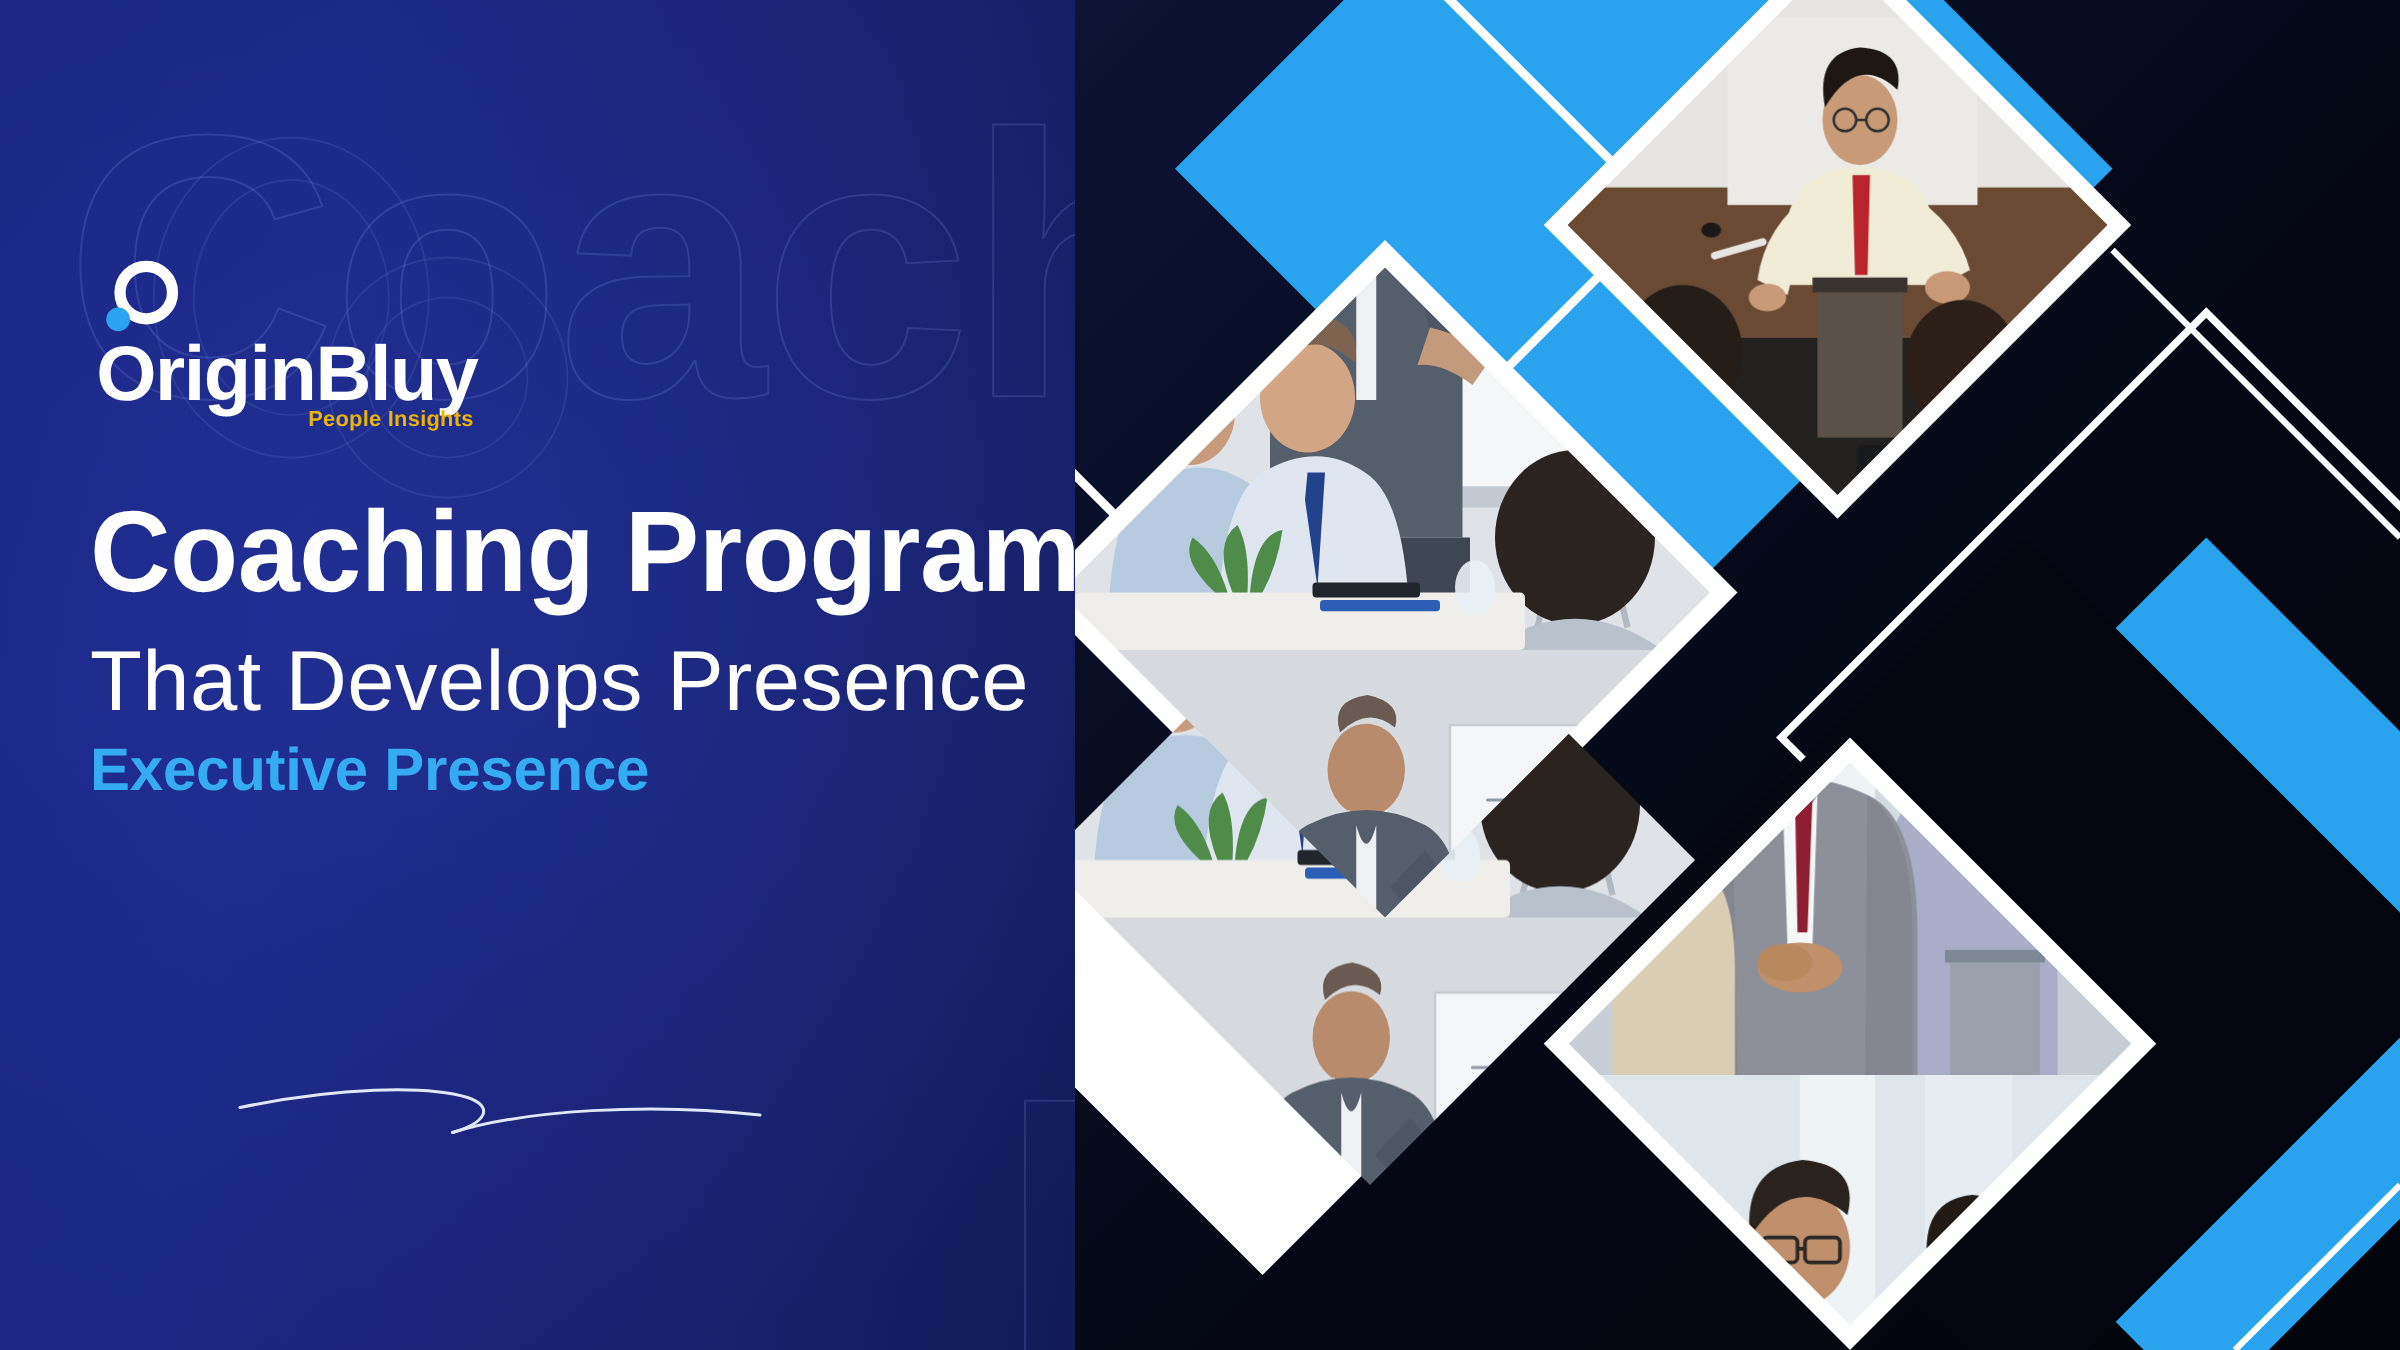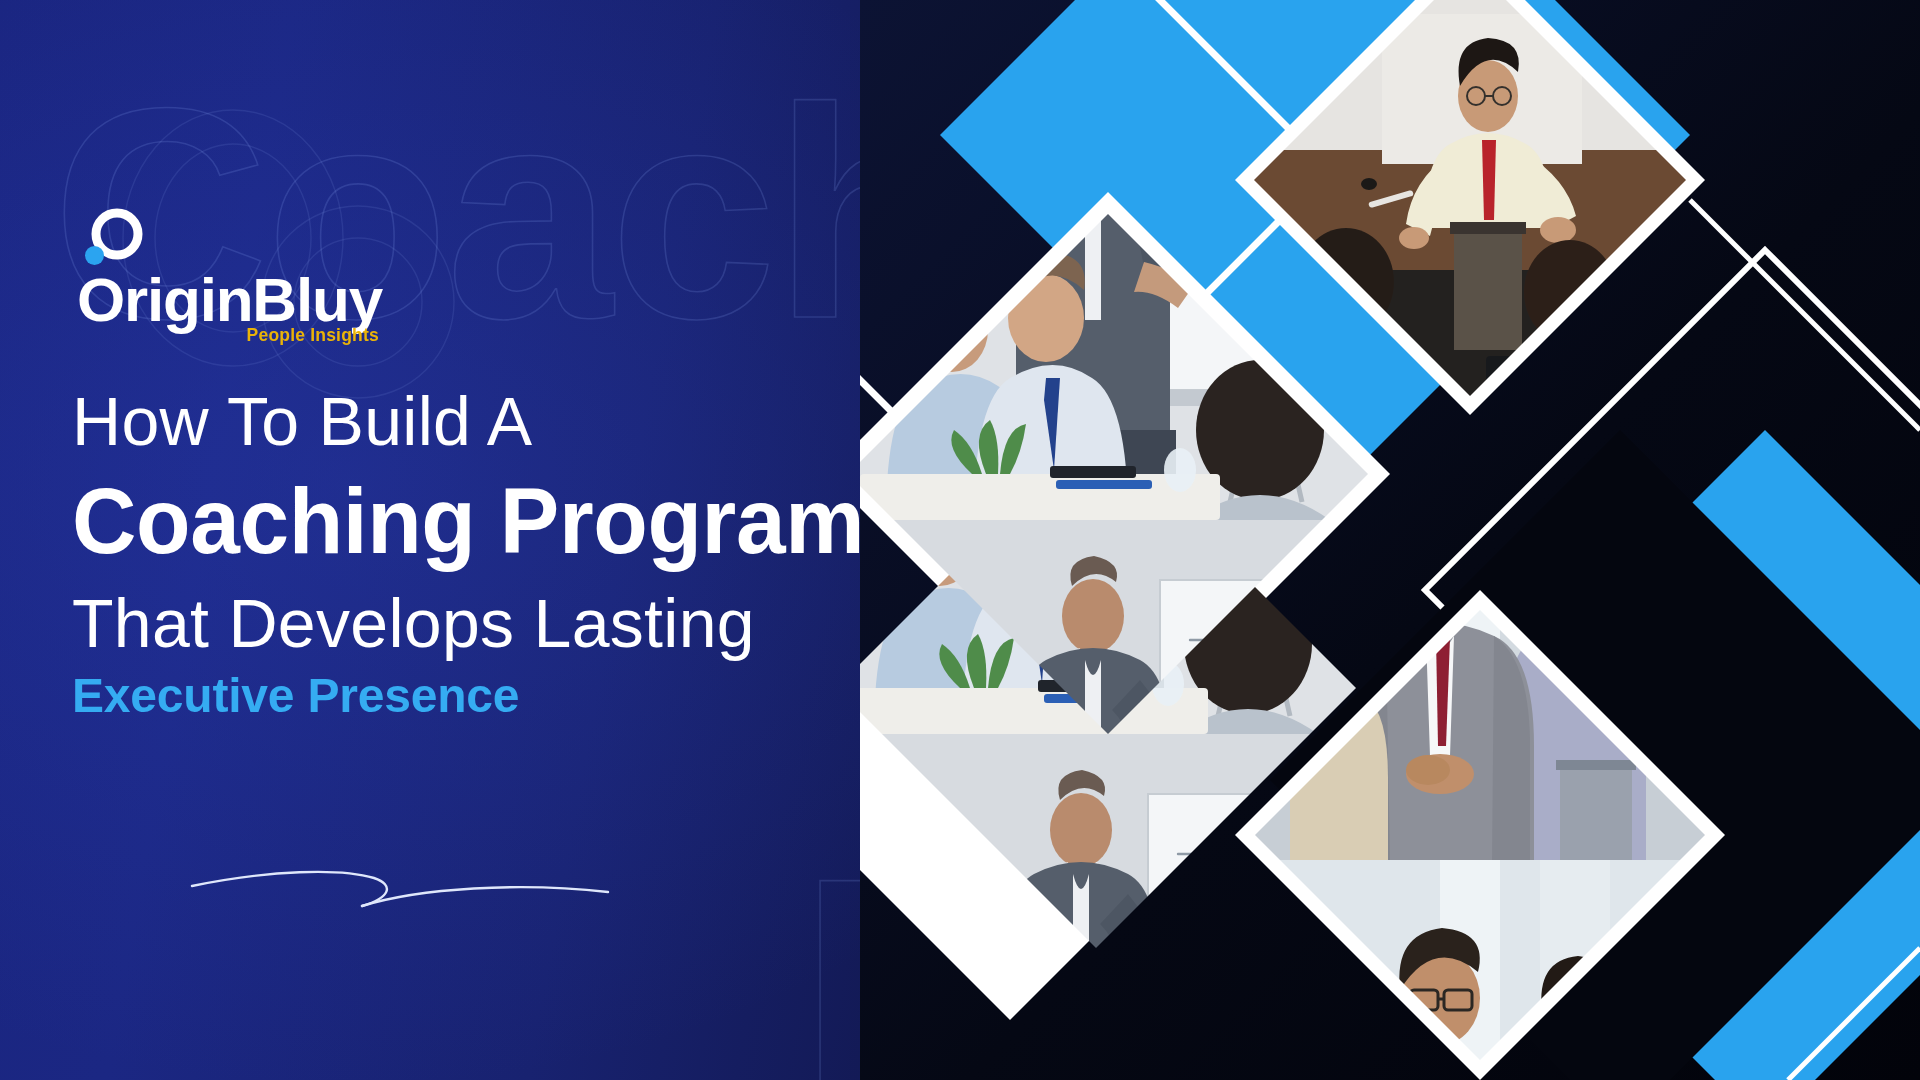--- a/index.html
+++ b/index.html
@@ -142,23 +142,22 @@
         <circle cx="11.5" cy="48.5" r="9.5" fill="#2BA4F0"></circle>
       </svg>
     </div>
     <div class="logo-wordwrap">
       <div class="logo-word"><span>Origin</span><span>Bluy</span></div>
       <div class="logo-tag">People Insights</div>
     </div>
   </div>
 
   <div class="headline">
-    <div class="h-line h-l1">How To Build A</div>
     <div class="h-line h-l2">Coaching Program</div>
-    <div class="h-line h-l3">That Develops Lasting</div>
+    <div class="h-line h-l3">That Develops Presence</div>
     <div class="h-line h-l4">Executive Presence</div>
   </div>
 
   <svg class="flourish" viewBox="0 0 420 58">
     <g fill="none" stroke="#dfe7fb" stroke-width="2.4" stroke-linecap="round">
       <path d="M2 24 C 80 8, 150 6, 184 16 C 205 23, 200 36, 172 44"></path>
       <path d="M172 44 C 230 26, 330 20, 418 30"></path>
     </g>
   </svg>
 

